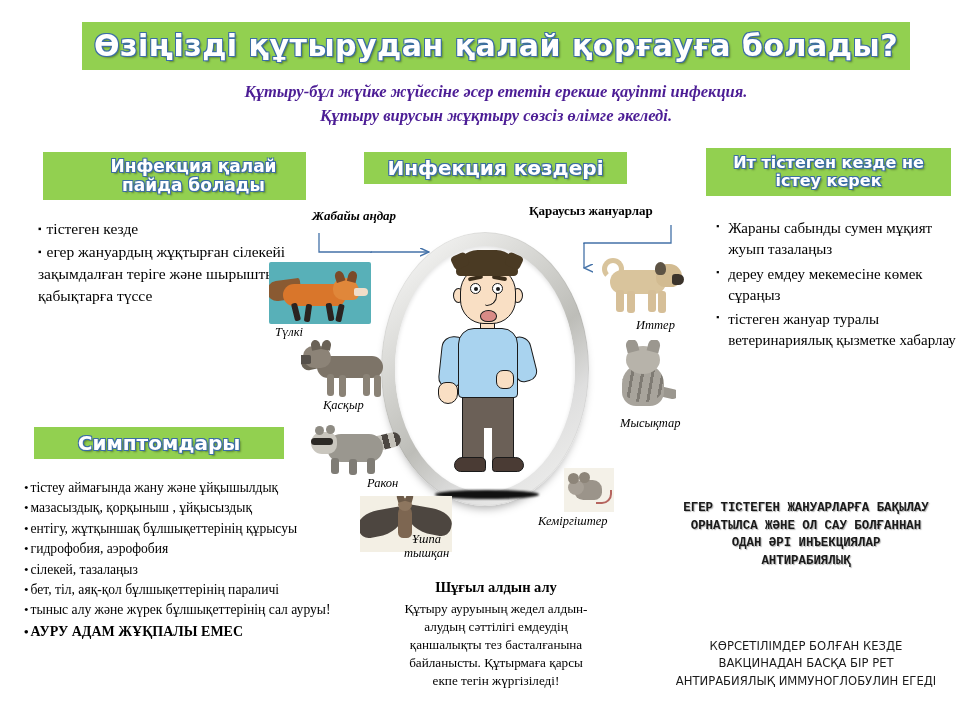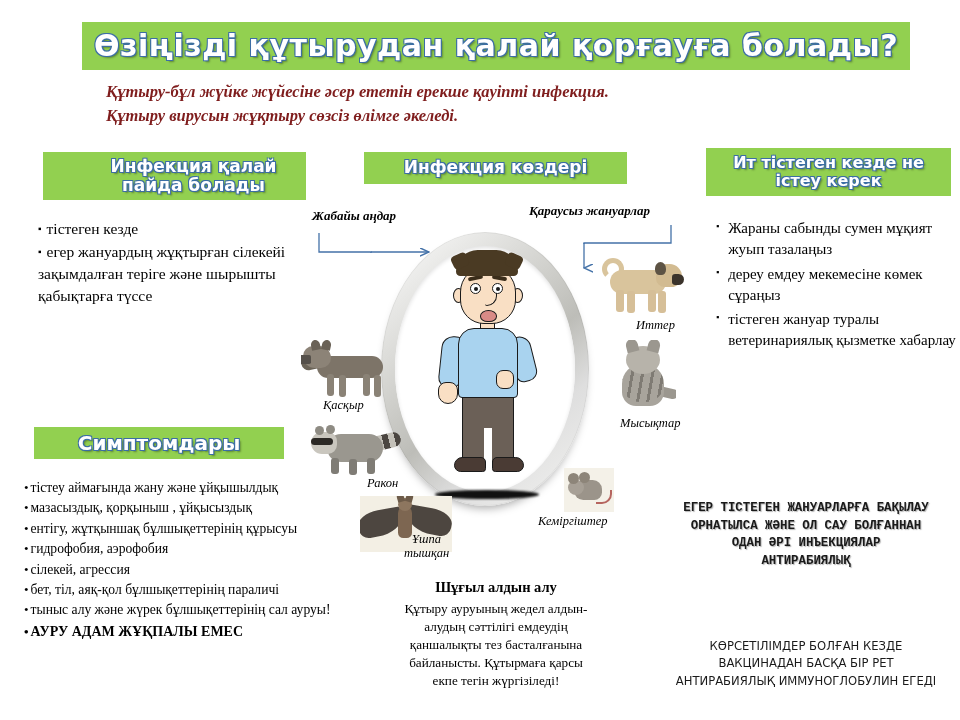--- a/index.html
+++ b/index.html
@@ -29,31 +29,32 @@
        1px  1px 0 #3c6ea5,
        2px  2px 2px rgba(0,0,0,0.35);
     line-height:1.12;
     padding:2px 6px;
   }
   #title-bar {
     left:66px; top:22px; width:828px; height:48px;
     font-size:30px; letter-spacing:0.5px;
   }
   #hdr-how   { left:27px;  top:152px; width:263px; height:48px; font-size:17px;padding-left:44px; }
-  #hdr-src   { left:348px; top:152px; width:263px; height:32px; font-size:17px; }
+  #hdr-src   { left:348px; top:152px; width:263px; height:32px; font-size:20px; }
   #hdr-bite  { left:690px; top:148px; width:245px; height:48px; font-size:16px; }
   #hdr-symp  { left:18px;  top:427px; width:250px; height:32px; font-size:20px; }
 
   
   #subtitle {
     position:absolute; left:90px; top:80px; width:780px;
+    text-align:center;
     font-family:"Liberation Serif", serif;
     font-style:italic; font-weight:bold;
     font-size:16.5px; line-height:1.45;
-    color:#7f1d1d;
+    color:#4c1d95;
   }
   #subtitle div { white-space:nowrap; }
 
   
   #how-list {
     position:absolute; left:22px; top:218px; width:250px;
     font-size:15.5px; line-height:1.42; color:#000;
   }
   #how-list .li { display:block; text-indent:0; margin-bottom:1px; }
   #how-list .li .bullet { font-size:10px; vertical-align:2px; margin-right:5px; }
@@ -345,21 +346,21 @@
         <span class="bullet">▪</span>
         <span class="txt">тістеген жануар туралы ветеринариялық қызметке хабарлау</span>
       </div>
   </div>
 
   <div id="symp-list">
     <span class="li"><span class="bullet">•</span><span>тістеу аймағында жану және ұйқышылдық</span></span>
     <span class="li"><span class="bullet">•</span><span>мазасыздық, қорқыныш , ұйқысыздық</span></span>
     <span class="li"><span class="bullet">•</span><span>ентігу, жұтқыншақ бұлшықеттерінің құрысуы</span></span>
     <span class="li"><span class="bullet">•</span><span>гидрофобия, аэрофобия</span></span>
-    <span class="li"><span class="bullet">•</span><span>сілекей, агрессия</span></span>
+    <span class="li"><span class="bullet">•</span><span>сілекей, тазалаңыз</span></span>
     <span class="li"><span class="bullet">•</span><span>бет, тіл, аяқ-қол бұлшықеттерінің параличі</span></span>
     <span class="li"><span class="bullet">•</span><span>тыныс алу және жүрек бұлшықеттерінің сал ауруы!</span></span>
     <span class="li bold"><span class="bullet">•</span><span>АУРУ АДАМ ЖҰҚПАЛЫ ЕМЕС</span></span>
   </div>
 
   <div id="oval"></div>
   <div id="oval-shadow"></div>
   <div id="person">
     <div class="p" id="p-arm-l"></div>
     <div class="p" id="p-arm-r"></div>
@@ -398,24 +399,39 @@
 
     <path d="M655,225 L655,243 L568,243 L568,244" stroke="#4472A8" stroke-width="1.3" fill="none"></path>
     <line x1="568" y1="243" x2="568" y2="268" stroke="#4472A8" stroke-width="1.3" marker-end="url(#arrowD)"></line>
   </svg>
 
   <div style="position:absolute; left:296px; top:208px; width:90px; font-family:'Liberation Serif',serif;
               font-style:italic; font-weight:bold; font-size:13px; line-height:1.25; color:#000;">
     <span>Жабайы аңдар</span>
   </div>
   <div style="position:absolute; left:513px; top:203px; width:170px; font-family:'Liberation Serif',serif;
-              font-style:italic; font-weight:bold; font-size:13px; line-height:1.25; color:#000; white-space:nowrap;">
+              font-weight:bold; font-size:13px; line-height:1.25; color:#000; white-space:nowrap;">
     <span>Қараусыз жануарлар</span>
   </div>
 
+  <div class="animal" id="a-fox" style="left:253px; top:262px; width:110px; height:80px;">
+    <div class="thumb">
+      <div class="tail"></div>
+        <div class="body"></div>
+      <div class="leg1"></div>
+        <div class="leg2"></div>
+        <div class="leg3"></div>
+        <div class="leg4"></div>
+      <div class="head"></div>
+        <div class="ear1"></div>
+        <div class="ear2"></div>
+        <div class="snout"></div>
+    </div>
+    <div class="cap" style="left:6px; top:63px;">Түлкі</div>
+  </div>
 
   <div class="animal" id="a-wolf" style="left:285px; top:340px; width:110px; height:80px;">
     <div class="thumb">
       <div class="tail"></div>
         <div class="body"></div>
       <div class="leg1"></div>
         <div class="leg2"></div>
         <div class="leg3"></div>
         <div class="leg4"></div>
       <div class="head"></div>

